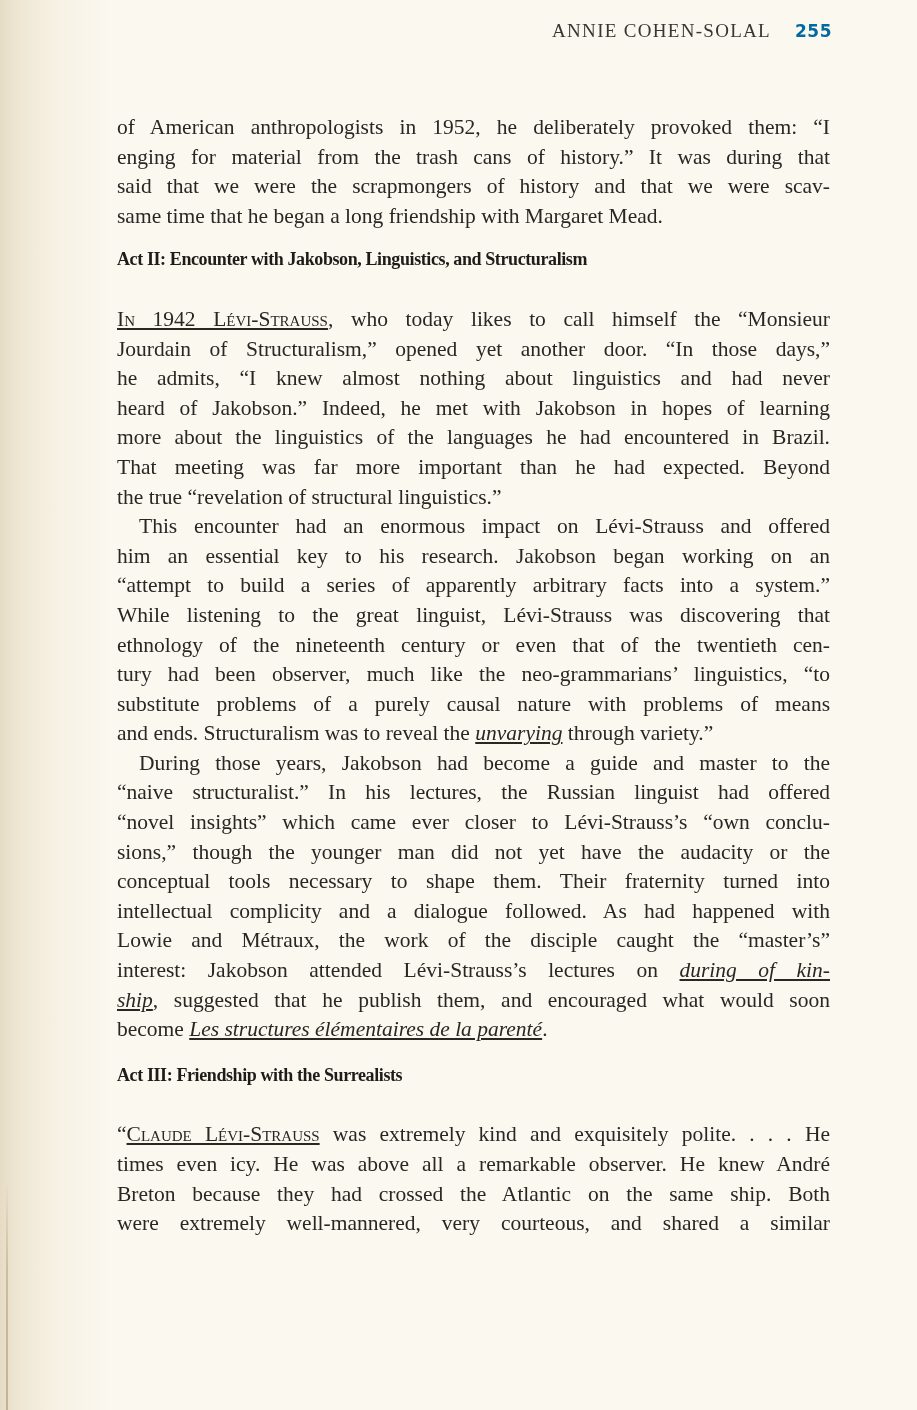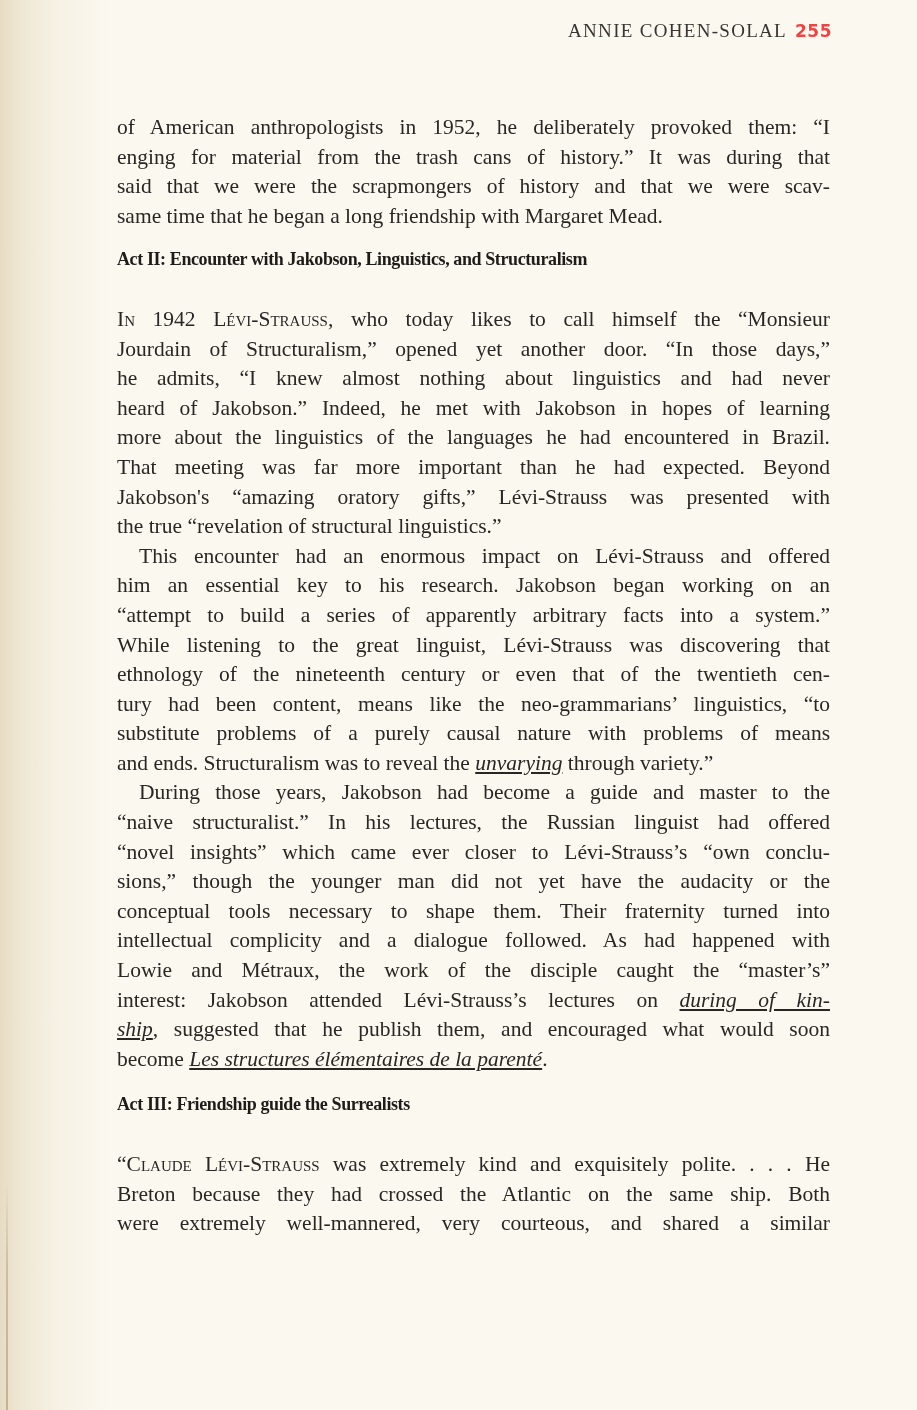--- a/index.html
+++ b/index.html
@@ -18,36 +18,36 @@
     position: absolute; left: 6px; top: 1180px; width: 2px; height: 230px;
     background: linear-gradient(to bottom, rgba(180,160,120,0) 0%, rgba(180,160,120,0.55) 40%, rgba(180,160,120,0.7) 100%);
   }
   .running-head {
     position: absolute; top: 20px; right: 85px;
     font-size: 19px; letter-spacing: 1.3px; color: #3a3532;
     white-space: nowrap;
   }
   .running-head .folio {
     font-family: "DejaVu Sans", sans-serif; font-weight: bold;
-    font-size: 17px; letter-spacing: 0.5px; margin-left: 8px; color: #ef4444;
+    font-size: 17px; letter-spacing: 0.5px; margin-left: 24px; color: #0369a1;
   }
   .page { position: absolute; left: 117px; top: 113px; width: 713px; }
   .line {
     font-size: 21.5px; line-height: 29.6px; height: 29.6px;
     white-space: nowrap; text-align: justify; text-align-last: justify;
     overflow: visible;
   }
   .line.last { text-align-last: left; }
   .heading {
     font-family: Liberation Serif, serif; font-weight: bold;
     font-size: 18px; letter-spacing: -0.4px; color: #1f1b19;
     height: 29.6px; line-height: 29.6px; white-space: nowrap;
   }
   .gap-sm { height: 14px; }
-  .sc { font-variant: small-caps; }
+  .sc { font-variant: small-caps; text-decoration: underline; }
   i { font-style: italic; text-decoration: underline; }
 </style>
 </head>
 <body>
 
 <div class="gutter"></div>
 <div class="gutter-line"></div>
 
 <div class="running-head">
   <span>ANNIE COHEN-SOLAL</span><span class="folio">255</span>
@@ -67,52 +67,52 @@
   <div class="gap-sm"></div>
   <div style="height:16px"></div>
 
   <div>
     <div class="line"><span class="sc">In 1942 Lévi-Strauss</span><span>, who today likes to call himself the “Monsieur</span></div>
     <div class="line">Jourdain of Structuralism,” opened yet another door. “In those days,”</div>
     <div class="line">he admits, “I knew almost nothing about linguistics and had never</div>
     <div class="line">heard of Jakobson.” Indeed, he met with Jakobson in hopes of learning</div>
     <div class="line">more about the linguistics of the languages he had encountered in Brazil.</div>
     <div class="line">That meeting was far more important than he had expected. Beyond</div>
-    <div class="line">Jakobson's “amazing oratory gifts,” Lévi-Strauss was presented with</div>
     <div class="line last">the true “revelation of structural linguistics.”</div>
   </div>
 
   <div>
     <div class="line" style="padding-left:22px">This encounter had an enormous impact on Lévi-Strauss and offered</div>
     <div class="line">him an essential key to his research. Jakobson began working on an</div>
     <div class="line">“attempt to build a series of apparently arbitrary facts into a system.”</div>
     <div class="line">While listening to the great linguist, Lévi-Strauss was discovering that</div>
     <div class="line">ethnology of the nineteenth century or even that of the twentieth cen-</div>
-    <div class="line">tury had been content, means like the neo-grammarians’ linguistics, “to</div>
+    <div class="line">tury had been observer, much like the neo-grammarians’ linguistics, “to</div>
     <div class="line">substitute problems of a purely causal nature with problems of means</div>
     <div class="line last"><span>and ends. Structuralism was to reveal the </span><i>unvarying</i><span> through variety.”</span></div>
   </div>
 
   <div>
     <div class="line" style="padding-left:22px">During those years, Jakobson had become a guide and master to the</div>
     <div class="line">“naive structuralist.” In his lectures, the Russian linguist had offered</div>
     <div class="line">“novel insights” which came ever closer to Lévi-Strauss’s “own conclu-</div>
     <div class="line">sions,” though the younger man did not yet have the audacity or the</div>
     <div class="line">conceptual tools necessary to shape them. Their fraternity turned into</div>
     <div class="line">intellectual complicity and a dialogue followed. As had happened with</div>
     <div class="line">Lowie and Métraux, the work of the disciple caught the “master’s”</div>
     <div class="line"><span>interest: Jakobson attended Lévi-Strauss’s lectures on </span><i>during of kin-</i></div>
     <div class="line"><i>ship</i><span>, suggested that he publish them, and encouraged what would soon</span></div>
     <div class="line last"><span>become </span><i>Les structures élémentaires de la parenté</i><span>.</span></div>
   </div>
 
   <div class="gap-sm"></div>
   <div style="height:2px"></div>
-  <div class="heading">Act III: Friendship guide the Surrealists</div>
+  <div class="heading">Act III: Friendship with the Surrealists</div>
   <div class="gap-sm"></div>
   <div style="height:16px"></div>
 
   <div>
     <div class="line"><span>“</span><span class="sc">Claude Lévi-Strauss</span><span> was extremely kind and exquisitely polite. . . . He</span></div>
+    <div class="line">times even icy. He was above all a remarkable observer. He knew André</div>
     <div class="line">Breton because they had crossed the Atlantic on the same ship. Both</div>
     <div class="line">were extremely well-mannered, very courteous, and shared a similar</div>
   </div>
 </div>
 
 </body></html>

